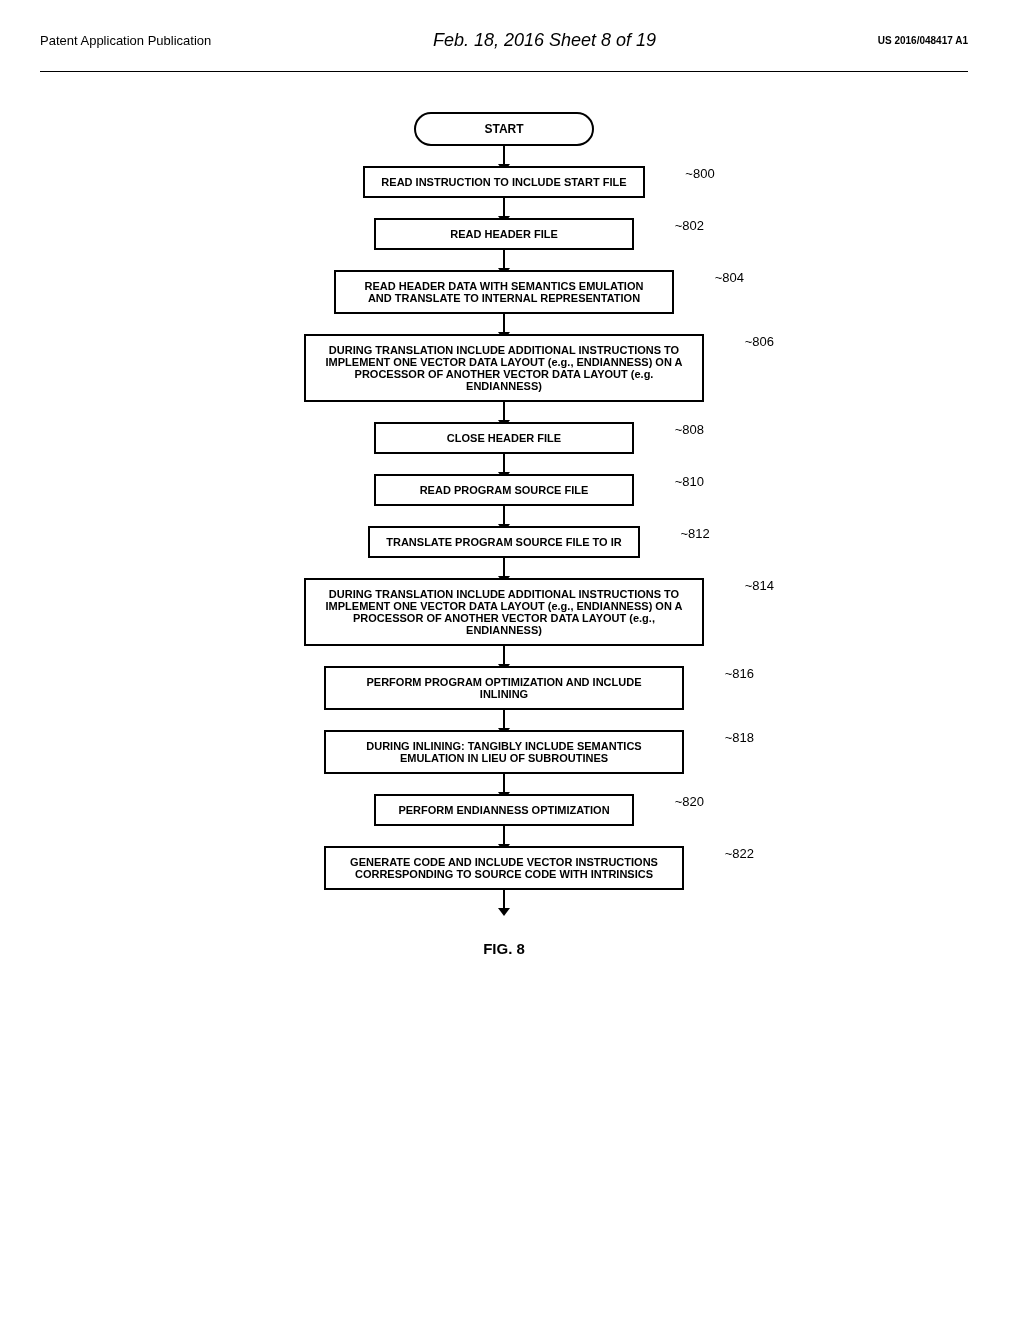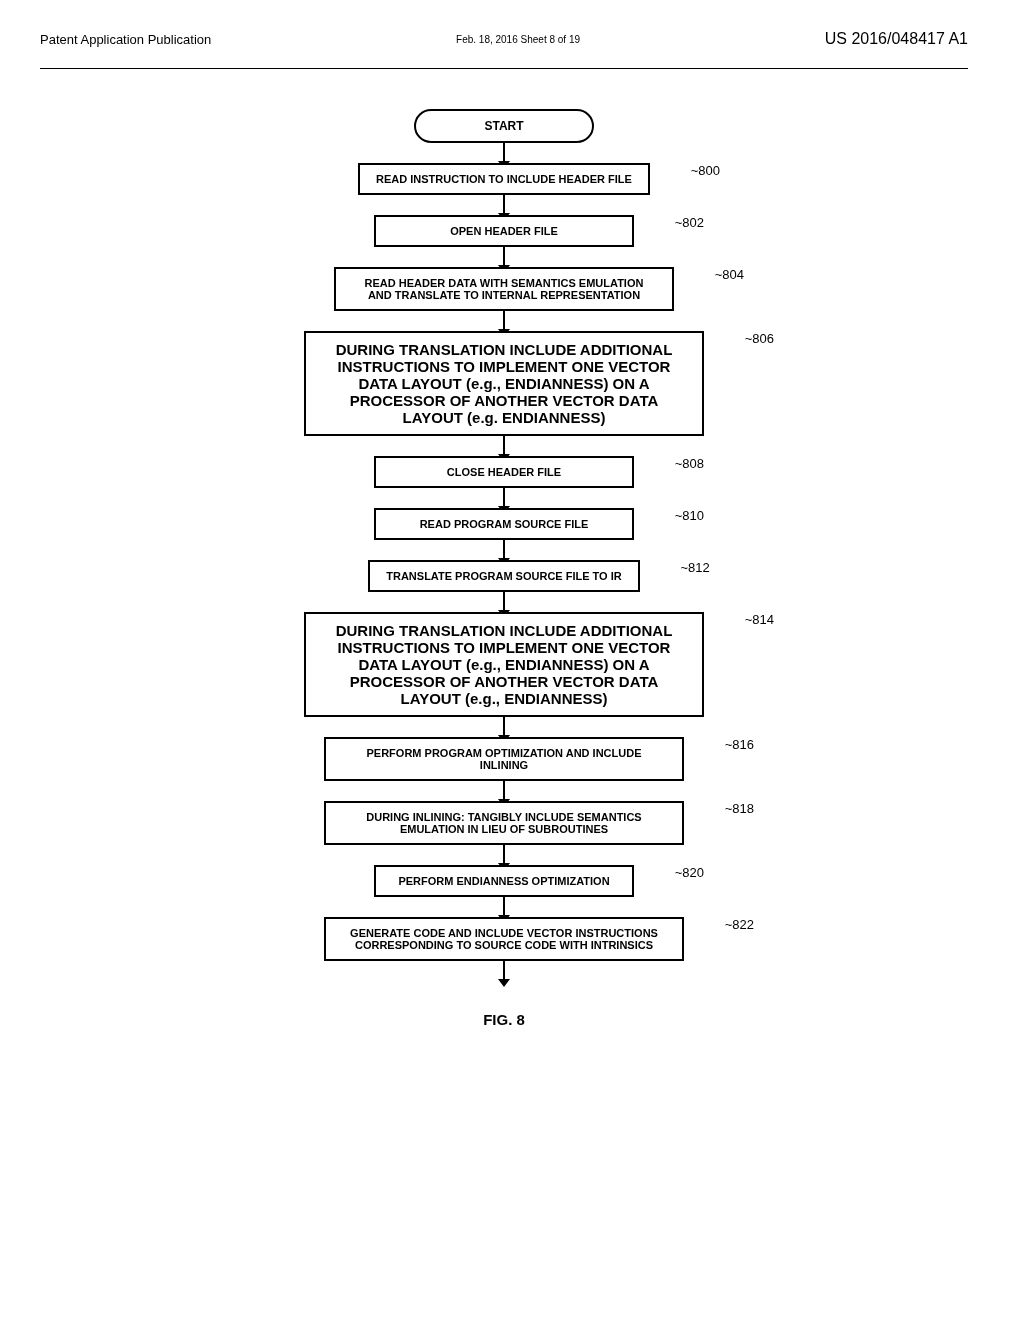--- a/index.html
+++ b/index.html
@@ -23,25 +23,26 @@
       align-items: center;
       padding: 10px 0 20px 0;
       border-bottom: 1px solid #000;
       margin-bottom: 30px;
     }
     .header-left {
       font-size: 13px;
       font-weight: normal;
     }
     .header-center {
+      font-size: 18px;
+      font-style: italic;
+    }
+    .header-right {
       font-size: 10px;
-    }
-    .header-right {
-      font-size: 16px;
-      font-weight: normal;
+      font-weight: bold;
     }
     .diagram-area {
       display: flex;
       flex-direction: column;
       align-items: center;
       padding-top: 10px;
     }
     .flow-container {
       display: flex;
       flex-direction: column;
@@ -68,21 +69,21 @@
       font-weight: bold;
       background: #fff;
       min-width: 260px;
       max-width: 360px;
     }
     .rect-wide {
       border: 2px solid #000;
       border-radius: 0;
       padding: 8px 16px;
       text-align: center;
-      font-size: 15px;
+      font-size: 11px;
       font-weight: bold;
       background: #fff;
       min-width: 320px;
       max-width: 400px;
     }
     .step-wrapper {
       display: flex;
       align-items: flex-start;
       position: relative;
     }
@@ -132,29 +133,29 @@
 
       <div class="step-wrapper">
         <div class="rounded-rect">
           <span>START</span>
         </div>
       </div>
       <div class="arrow-down"></div>
 
       <div class="step-wrapper">
         <div class="rect">
-          <span>READ INSTRUCTION TO INCLUDE HEADER FILE</span>
+          <span>READ INSTRUCTION TO INCLUDE START FILE</span>
         </div>
         <span class="step-label">~800</span>
       </div>
       <div class="arrow-down"></div>
 
       <div class="step-wrapper">
         <div class="rect">
-          <span>OPEN HEADER FILE</span>
+          <span>READ HEADER FILE</span>
         </div>
         <span class="step-label">~802</span>
       </div>
       <div class="arrow-down"></div>
 
       <div class="step-wrapper">
         <div class="rect" style="max-width:340px;">
           <span>READ HEADER DATA WITH SEMANTICS EMULATION AND TRANSLATE TO INTERNAL REPRESENTATION</span>
         </div>
         <span class="step-label">~804</span>

